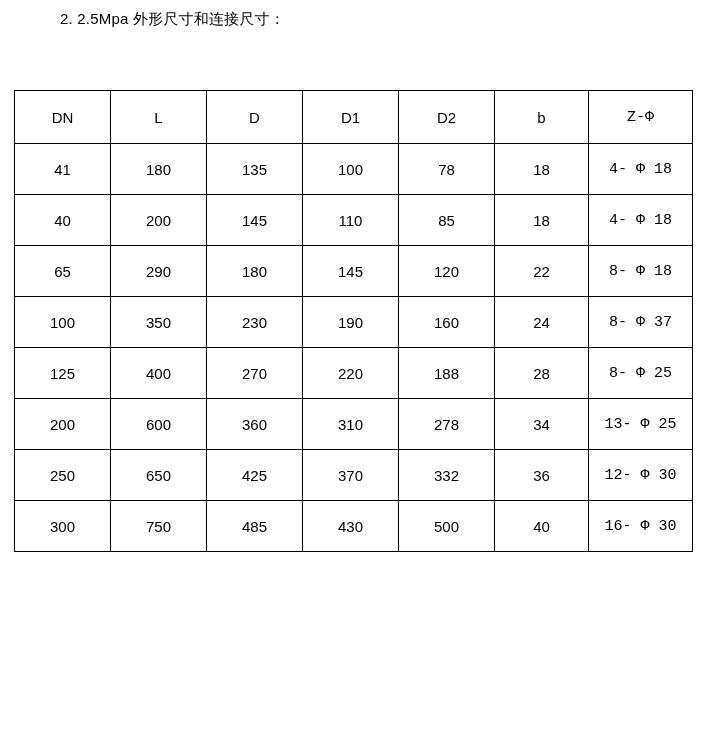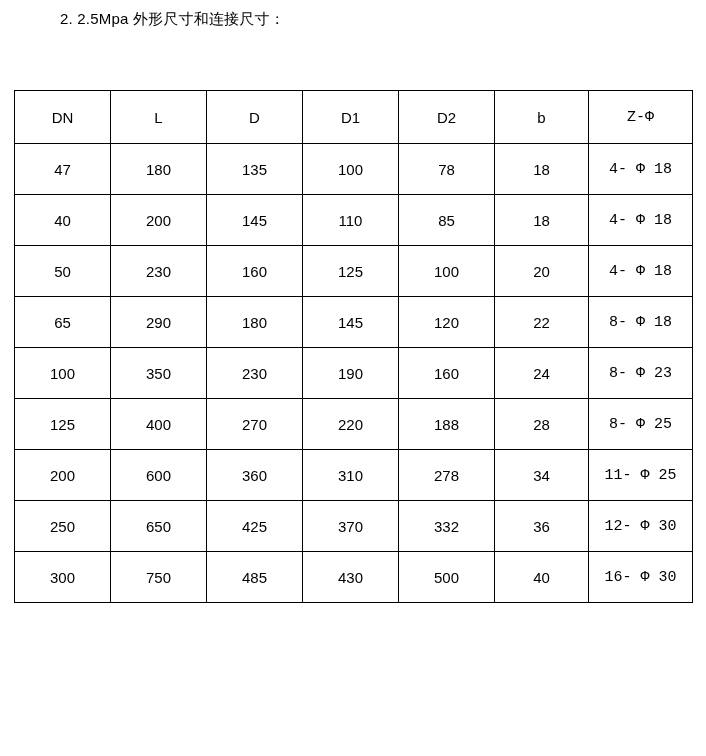--- a/index.html
+++ b/index.html
@@ -86,81 +86,72 @@
           <td>L</td>
           <td>D</td>
           <td>D1</td>
           <td>D2</td>
           <td>b</td>
           <td class="phi">Z-Φ</td>
         </tr>
       </thead>
       <tbody>
         <tr>
-          <td>47</td>
+          <td>41</td>
           <td>180</td>
           <td>135</td>
           <td>100</td>
           <td>78</td>
           <td>18</td>
           <td class="phi">4- Φ 18</td>
         </tr>
         <tr>
           <td>40</td>
           <td>200</td>
           <td>145</td>
           <td>110</td>
           <td>85</td>
           <td>18</td>
-          <td class="phi">4- Φ 18</td>
-        </tr>
-        <tr>
-          <td>50</td>
-          <td>230</td>
-          <td>160</td>
-          <td>125</td>
-          <td>100</td>
-          <td>20</td>
           <td class="phi">4- Φ 18</td>
         </tr>
         <tr>
           <td>65</td>
           <td>290</td>
           <td>180</td>
           <td>145</td>
           <td>120</td>
           <td>22</td>
           <td class="phi">8- Φ 18</td>
         </tr>
         <tr>
           <td>100</td>
           <td>350</td>
           <td>230</td>
           <td>190</td>
           <td>160</td>
           <td>24</td>
-          <td class="phi">8- Φ 23</td>
+          <td class="phi">8- Φ 37</td>
         </tr>
         <tr>
           <td>125</td>
           <td>400</td>
           <td>270</td>
           <td>220</td>
           <td>188</td>
           <td>28</td>
           <td class="phi">8- Φ 25</td>
         </tr>
         <tr>
           <td>200</td>
           <td>600</td>
           <td>360</td>
           <td>310</td>
           <td>278</td>
           <td>34</td>
-          <td class="phi">11- Φ 25</td>
+          <td class="phi">13- Φ 25</td>
         </tr>
         <tr>
           <td>250</td>
           <td>650</td>
           <td>425</td>
           <td>370</td>
           <td>332</td>
           <td>36</td>
           <td class="phi">12- Φ 30</td>
         </tr>

